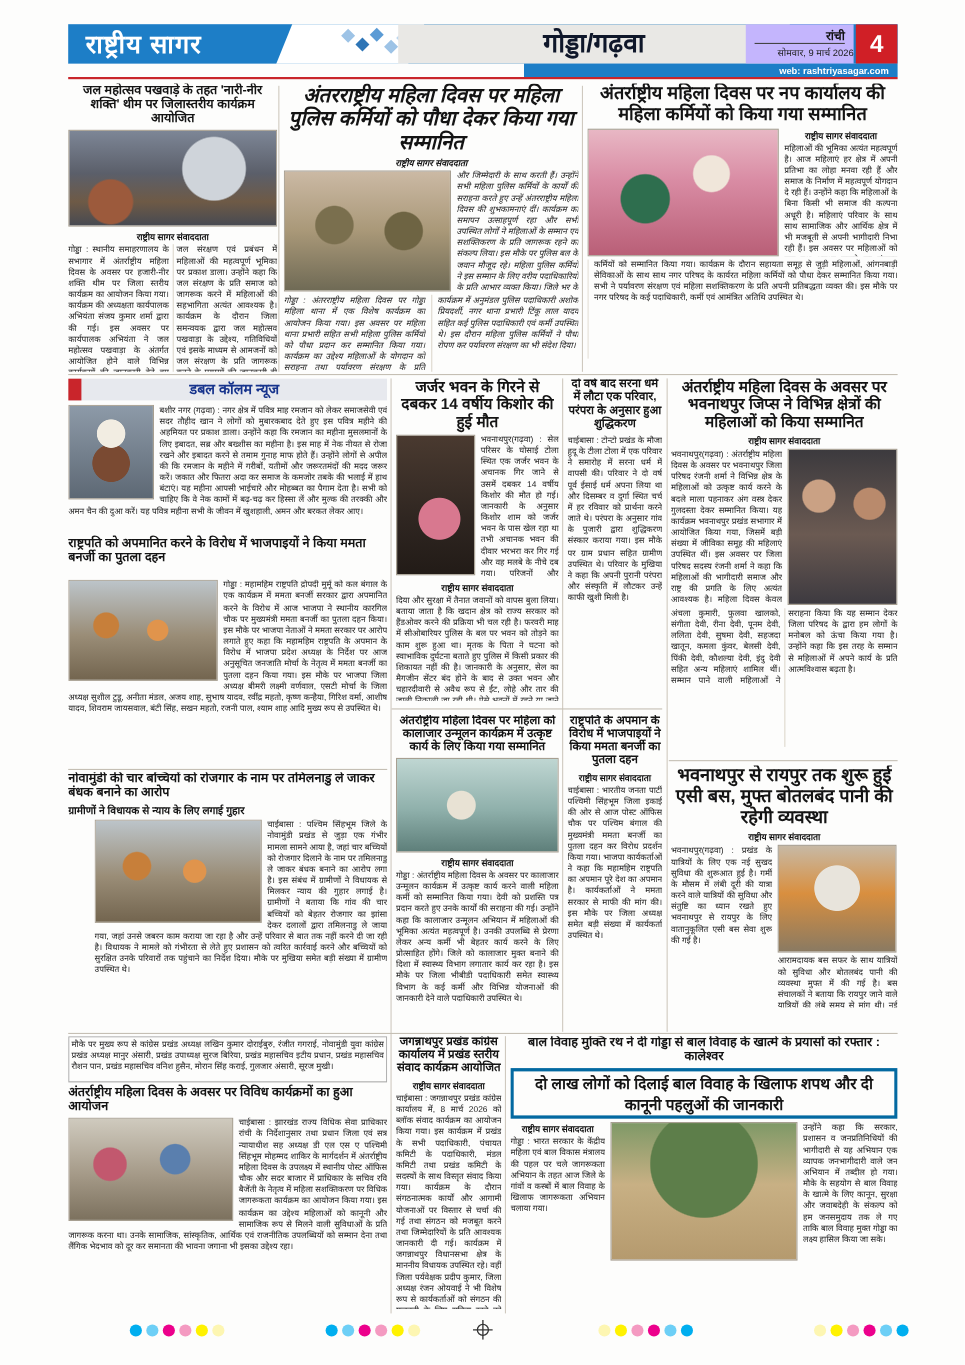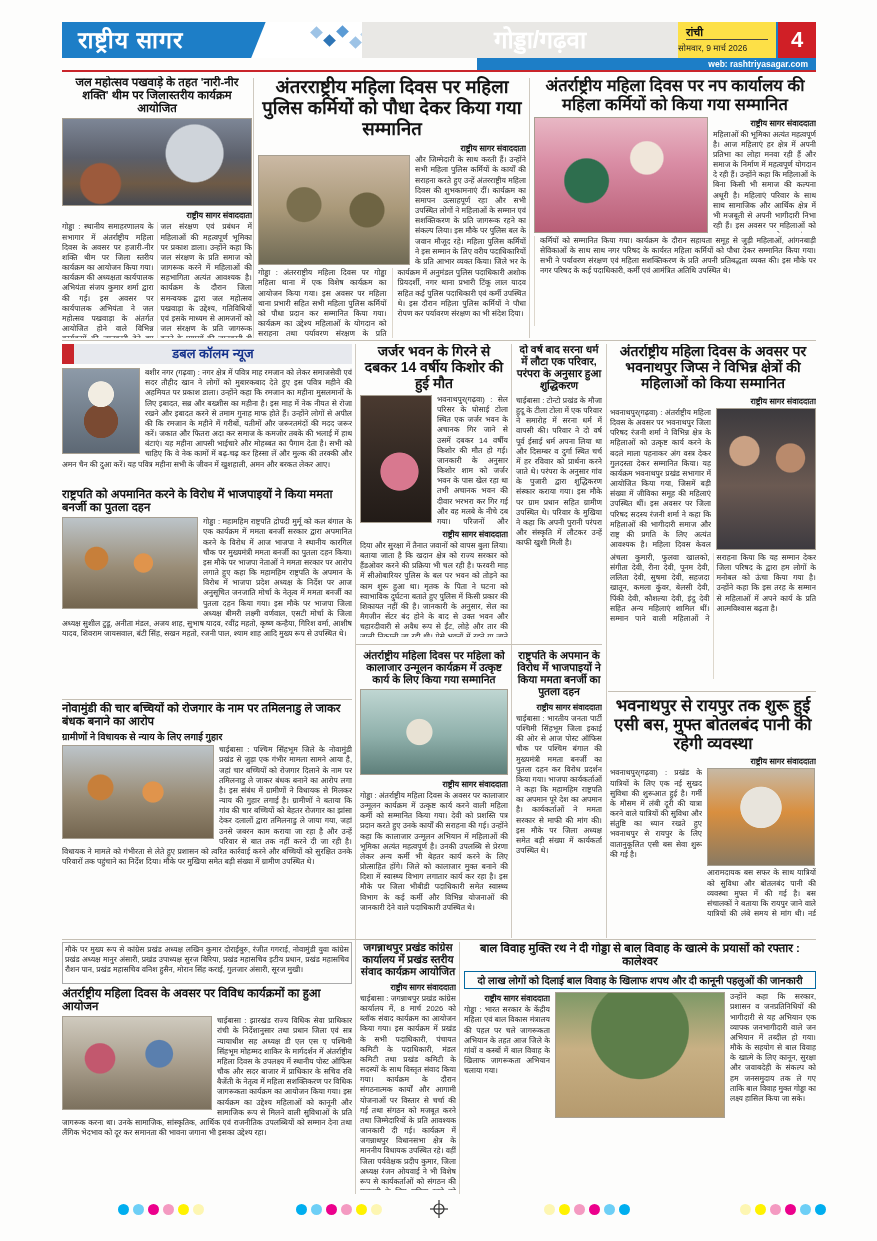--- a/index.html
+++ b/index.html
@@ -6,49 +6,49 @@
   .page{position:relative;width:877px;height:1241px;background:#fdfdfc;overflow:hidden;
         font-family:"Liberation Sans","DejaVu Sans",sans-serif;color:#1f1f1f;}
   .abs{position:absolute;}
   
   .mast{position:absolute;left:62px;top:22px;width:754px;height:36px;background:#1d7ec7;overflow:hidden;}
   .mast-title{position:absolute;left:16px;top:0;height:36px;line-height:36px;color:#fff;
               font-size:23px;font-weight:bold;letter-spacing:1px;}
   .mast-wedge{position:absolute;left:196px;top:-4px;width:120px;height:46px;background:#fff;transform:skewX(-22deg);}
   .mast-mid{position:absolute;left:300px;top:0;width:356px;height:36px;background:#e9e8e5;}
   .mast-section{position:absolute;left:300px;top:0;width:356px;height:36px;line-height:36px;text-align:center;
-                color:#ffffff;font-size:24px;font-weight:bold;}
-  .mast-right{position:absolute;right:40px;top:0;width:98px;height:36px;background:#fde047;text-align:left;}
+                color:#0f172a;font-size:24px;font-weight:bold;}
+  .mast-right{position:absolute;right:40px;top:0;width:98px;height:36px;background:#c4b5fd;text-align:right;}
   .mast-city{font-size:11px;font-weight:bold;color:#111;border-bottom:1px solid #444;display:block;margin:2px 8px 0;}
   .mast-date{font-size:8.5px;color:#222;display:block;margin-top:2px;}
   .pagebox{position:absolute;right:0;top:0;width:38px;height:36px;background:#d01f26;color:#fff;
            font-size:22px;font-weight:bold;text-align:center;line-height:36px;}
   .dia{position:absolute;width:9px;height:9px;transform:rotate(45deg);}
   .rule-red{position:absolute;left:62px;top:70px;width:754px;height:2px;background:#c9252b;}
   .webstrip{position:absolute;left:62px;top:58px;width:754px;height:12px;
             background:linear-gradient(to right,#fdfdfc 55%,#1d7ec7 55%);}
   .webstrip span{position:absolute;right:8px;top:0;color:#fff;font-size:8.5px;line-height:12px;font-weight:bold;}
   
   .vsep{position:absolute;width:1px;background:#cfc9bf;}
   .hsep{position:absolute;height:1px;background:#c5bfb4;}
   
   .art{position:absolute;overflow:hidden;}
   .hl{font-weight:bold;color:#141414;text-align:center;line-height:1.14;}
   .hl-xl{font-size:18.5px;}
   .hl-lg{font-size:16.5px;}
   .hl-md{font-size:14px;}
   .hl-sm{font-size:11.5px;}
   .hl-xs{font-size:10.5px;}
-  .byline{font-size:8px;font-weight:bold;text-align:right;margin:3px 0 2px;color:#111;}
+  .byline{font-size:8px;font-weight:bold;text-align:center;margin:3px 0 2px;color:#111;}
   .bd{font-size:7.6px;line-height:1.34;text-align:justify;color:#222;}
   .c2{column-count:2;column-gap:7px;column-rule:1px solid #ddd7cc;}
   .c3{column-count:3;column-gap:7px;column-rule:1px solid #ddd7cc;}
   .row{display:flex;gap:5px;}
   .subhead{font-size:9.5px;font-weight:bold;color:#141414;margin:2px 0;}
-  .boxhead{border:1px solid #0369a1;padding:1px 4px;font-size:10px;font-weight:bold;text-align:center;color:#141414;margin:3px 0;}
+  .boxhead{border:3px solid #0369a1;padding:1px 4px;font-size:14px;font-weight:bold;text-align:center;color:#141414;margin:3px 0;}
   .dcn{height:20px;background:#e7e9ee;border-left:12px solid #c9252b;color:#16338c;
        font-weight:bold;font-size:13px;line-height:20px;text-align:center;margin-bottom:4px;}
   
   .photo{border:1px solid #a79f91;background:#888;}
   .ph-l{float:left;margin:0 5px 2px 0;}
   .p-conf{background:radial-gradient(circle at 20% 75%,#9c5a3c 0 12%,transparent 13%),radial-gradient(circle at 70% 40%,#cfd4da 0 20%,transparent 21%),linear-gradient(180deg,#7d8696 0%,#5b5f6a 45%,#6e5a46 75%,#474a52 100%);}
   .p-police{background:radial-gradient(circle at 30% 45%,#7a6f4e 0 14%,transparent 15%),radial-gradient(circle at 72% 50%,#6e6443 0 14%,transparent 15%),linear-gradient(180deg,#cbb9a4 0%,#a99878 50%,#6f6a55 100%);}
   .p-banner{background:radial-gradient(circle at 65% 35%,#f0e6da 0 12%,transparent 13%),radial-gradient(circle at 30% 55%,#2e6e4e 0 16%,transparent 17%),linear-gradient(180deg,#e8b7c4 0%,#d98ca4 40%,#b95f77 100%);}
   .p-port{background:radial-gradient(circle at 50% 30%,#f2ede2 0 18%,transparent 19%),radial-gradient(circle at 50% 62%,#7a4a32 0 26%,transparent 27%),linear-gradient(180deg,#8d9aa8 0%,#5d6874 100%);}
   .p-crowd{background:radial-gradient(circle at 25% 45%,#c77f3a 0 10%,transparent 11%),radial-gradient(circle at 60% 50%,#e0944c 0 10%,transparent 11%),linear-gradient(180deg,#bcc4c9 0%,#9a8d77 55%,#73654f 100%);}
@@ -102,21 +102,21 @@
   <div class="hsep" style="left:608px;top:691px;width:208px;"></div>
   <div class="hsep" style="left:62px;top:939px;width:754px;"></div>
 
   <div class="art" style="left:62px;top:76px;width:190px;height:262px;">
     <div class="hl hl-sm">जल महोत्सव पखवाड़े के तहत 'नारी-नीर शक्ति' थीम पर जिलास्तरीय कार्यक्रम आयोजित</div>
     <div class="photo p-conf" style="width:188px;height:86px;margin:3px 0;"></div>
     <div class="byline">राष्ट्रीय सागर संवाददाता</div>
     <div class="bd c2" style="height:132px;">गोड्डा : स्थानीय समाहरणालय के सभागार में अंतर्राष्ट्रीय महिला दिवस के अवसर पर हजारी-नीर शक्ति थीम पर जिला स्तरीय कार्यक्रम का आयोजन किया गया। कार्यक्रम की अध्यक्षता कार्यपालक अभियंता संजय कुमार शर्मा द्वारा की गई। इस अवसर पर कार्यपालक अभियंता ने जल महोत्सव पखवाड़ा के अंतर्गत आयोजित होने वाले विभिन्न कार्यक्रमों की जानकारी देते हुए जल संरक्षण एवं प्रबंधन में महिलाओं की महत्वपूर्ण भूमिका पर प्रकाश डाला। उन्होंने कहा कि जल संरक्षण के प्रति समाज को जागरूक करने में महिलाओं की सहभागिता अत्यंत आवश्यक है। कार्यक्रम के दौरान जिला समन्वयक द्वारा जल महोत्सव पखवाड़ा के उद्देश्य, गतिविधियों एवं इसके माध्यम से आमजनों को जल संरक्षण के प्रति जागरूक करने के प्रयासों की जानकारी दी गई। इस कार्यक्रम में जिला एवं प्रखंड स्तरीय टीम के सदस्यों के साथ-साथ सभी मास्टर जलसहिया उपस्थित रहीं तथा जल संरक्षण के संदेश को जन-जन तक पहुँचाने का संकल्प लिया।</div>
   </div>
 
-  <div class="art" style="left:258px;top:76px;width:268px;height:262px;">
+  <div class="art" style="left:258px;top:76px;width:268px;height:262px;font-style:italic;">
     <div class="hl hl-xl">अंतरराष्ट्रीय महिला दिवस पर महिला पुलिस कर्मियों को पौधा देकर किया गया सम्मानित</div>
     <div class="byline">राष्ट्रीय सागर संवाददाता</div>
     <div class="row" style="height:110px;">
       <div class="photo p-police" style="width:150px;height:108px;flex:none;"></div>
       <div class="bd" style="flex:1;overflow:hidden;">और जिम्मेदारी के साथ करती हैं। उन्होंने सभी महिला पुलिस कर्मियों के कार्यों की सराहना करते हुए उन्हें अंतरराष्ट्रीय महिला दिवस की शुभकामनाएं दीं। कार्यक्रम का समापन उत्साहपूर्ण रहा और सभी उपस्थित लोगों ने महिलाओं के सम्मान एवं सशक्तिकरण के प्रति जागरूक रहने का संकल्प लिया। इस मौके पर पुलिस बल के जवान मौजूद रहे। महिला पुलिस कर्मियों ने इस सम्मान के लिए वरीय पदाधिकारियों के प्रति आभार व्यक्त किया। जिले भर के थानों में भी महिला दिवस को लेकर विविध कार्यक्रम आयोजित किए गए।</div>
     </div>
     <div class="row" style="height:86px;margin-top:3px;">
       <div class="bd" style="flex:1;overflow:hidden;">गोड्डा : अंतरराष्ट्रीय महिला दिवस पर गोड्डा महिला थाना में एक विशेष कार्यक्रम का आयोजन किया गया। इस अवसर पर महिला थाना प्रभारी सहित सभी महिला पुलिस कर्मियों को पौधा प्रदान कर सम्मानित किया गया। कार्यक्रम का उद्देश्य महिलाओं के योगदान को सराहना तथा पर्यावरण संरक्षण के प्रति जागरूकता फैलाना था।</div>
       <div class="bd" style="flex:1;overflow:hidden;border-left:1px solid #ddd7cc;padding-left:5px;">कार्यक्रम में अनुमंडल पुलिस पदाधिकारी अशोक प्रियदर्शी, नगर थाना प्रभारी टिंकू लाल यादव सहित कई पुलिस पदाधिकारी एवं कर्मी उपस्थित थे। इस दौरान महिला पुलिस कर्मियों ने पौधा रोपण कर पर्यावरण संरक्षण का भी संदेश दिया।</div>
     </div>
@@ -139,21 +139,21 @@
   <div class="art" style="left:62px;top:344px;width:290px;height:352px;">
     <div class="dcn">डबल कॉलम न्यूज</div>
     <div>
       <div style="margin-top:3px;overflow:hidden;height:120px;">
         <div class="photo p-port ph-l" style="width:76px;height:84px;"></div>
         <div class="bd">बशीर नगर (गढ़वा) : नगर क्षेत्र में पवित्र माह रमजान को लेकर समाजसेवी एवं सदर तौहीद खान ने लोगों को मुबारकबाद देते हुए इस पवित्र महीने की अहमियत पर प्रकाश डाला। उन्होंने कहा कि रमजान का महीना मुसलमानों के लिए इबादत, सब्र और बख्शीस का महीना है। इस माह में नेक नीयत से रोजा रखने और इबादत करने से तमाम गुनाह माफ होते हैं। उन्होंने लोगों से अपील की कि रमजान के महीने में गरीबों, यतीमों और जरूरतमंदों की मदद जरूर करें। जकात और फितरा अदा कर समाज के कमजोर तबके की भलाई में हाथ बंटाएं। यह महीना आपसी भाईचारे और मोहब्बत का पैगाम देता है। सभी को चाहिए कि वे नेक कामों में बढ़-चढ़ कर हिस्सा लें और मुल्क की तरक्की और अमन चैन की दुआ करें। यह पवित्र महीना सभी के जीवन में खुशहाली, अमन और बरकत लेकर आए।</div>
       </div>
     </div>
     <div>
       <div class="hl hl-sm" style="text-align:left;">राष्ट्रपति को अपमानित करने के विरोध में भाजपाइयों ने किया ममता बनर्जी का पुतला दहन</div>
-      <div style="margin-top:3px;overflow:hidden;height:158px;">
+      <div style="margin-top:13px;overflow:hidden;height:158px;">
         <div class="photo p-crowd ph-l" style="width:134px;height:90px;"></div>
         <div class="bd">गोड्डा : महामहिम राष्ट्रपति द्रोपदी मुर्मू को कल बंगाल के एक कार्यक्रम में ममता बनर्जी सरकार द्वारा अपमानित करने के विरोध में आज भाजपा ने स्थानीय कारगिल चौक पर मुख्यमंत्री ममता बनर्जी का पुतला दहन किया। इस मौके पर भाजपा नेताओं ने ममता सरकार पर आरोप लगाते हुए कहा कि महामहिम राष्ट्रपति के अपमान के विरोध में भाजपा प्रदेश अध्यक्ष के निर्देश पर आज अनुसूचित जनजाति मोर्चा के नेतृत्व में ममता बनर्जी का पुतला दहन किया गया। इस मौके पर भाजपा जिला अध्यक्ष बीमरी लक्ष्मी वर्णवाल, एसटी मोर्चा के जिला अध्यक्ष सुशील टुडू, अनीता मंडल, अजय शाह, सुभाष यादव, रवींद्र महतो, कृष्ण कन्हैया, गिरिश वर्मा, आशीष यादव, शिवराम जायसवाल, बंटी सिंह, सखन महतो, रजनी पाल, श्याम शाह आदि मुख्य रूप से उपस्थित थे।</div>
       </div>
     </div>
   </div>
 
   <div class="art" style="left:360px;top:344px;width:148px;height:296px;">
     <div class="hl hl-md">जर्जर भवन के गिरने से दबकर 14 वर्षीय किशोर की हुई मौत</div>
     <div style="margin-top:3px;overflow:hidden;height:130px;">
       <div class="photo p-dark ph-l" style="width:70px;height:126px;"></div>
@@ -174,21 +174,21 @@
     <div class="row" style="height:142px;">
       <div class="bd" style="flex:1;overflow:hidden;">भवनाथपुर(गढ़वा) : अंतर्राष्ट्रीय महिला दिवस के अवसर पर भवनाथपुर जिला परिषद रंजनी शर्मा ने विभिन्न क्षेत्र के महिलाओं को उत्कृष्ट कार्य करने के बदले माला पहनाकर अंग वस्त्र देकर गुलदस्ता देकर सम्मानित किया। यह कार्यक्रम भवनाथपुर प्रखंड सभागार में आयोजित किया गया, जिसमें बड़ी संख्या में जीविका समूह की महिलाएं उपस्थित थीं। इस अवसर पर जिला परिषद सदस्य रंजनी शर्मा ने कहा कि महिलाओं की भागीदारी समाज और राष्ट्र की प्रगति के लिए अत्यंत आवश्यक है। महिला दिवस केवल एक उत्सव नहीं, बल्कि महिलाओं के अधिकारों और उनके सम्मान को सुरक्षित करने का संकल्प है।</div>
       <div class="photo p-two" style="width:98px;height:140px;flex:none;"></div>
     </div>
     <div class="bd c2" style="height:126px;margin-top:3px;">अंचला कुमारी, फुलवा खालको, संगीता देवी, रीना देवी, पूनम देवी, ललिता देवी, सुषमा देवी, सहजदा खातून, कमला कुंवर, बेलसी देवी, पिंकी देवी, कौशल्या देवी, इंदु देवी सहित अन्य महिलाएं शामिल थीं। सम्मान पाने वाली महिलाओं ने सराहना किया कि यह सम्मान देकर जिला परिषद के द्वारा हम लोगों के मनोबल को ऊंचा किया गया है। उन्होंने कहा कि इस तरह के सम्मान से महिलाओं में अपने कार्य के प्रति आत्मविश्वास बढ़ता है।</div>
   </div>
 
   <div class="art" style="left:62px;top:702px;width:290px;height:234px;">
     <div class="hl hl-sm" style="text-align:left;">नोवामुंडी की चार बच्चियों को रोजगार के नाम पर तमिलनाडु ले जाकर बंधक बनाने का आरोप</div>
     <div class="subhead">ग्रामीणों ने विधायक से न्याय के लिए लगाई गुहार</div>
-    <div style="overflow:hidden;height:180px;">
+    <div style="overflow:hidden;height:180px;margin-left:24px;">
       <div class="photo p-crowd ph-l" style="width:150px;height:92px;"></div>
       <div class="bd">चाईबासा : पश्चिम सिंहभूम जिले के नोवामुंडी प्रखंड से जुड़ा एक गंभीर मामला सामने आया है, जहां चार बच्चियों को रोजगार दिलाने के नाम पर तमिलनाडु ले जाकर बंधक बनाने का आरोप लगा है। इस संबंध में ग्रामीणों ने विधायक से मिलकर न्याय की गुहार लगाई है। ग्रामीणों ने बताया कि गांव की चार बच्चियों को बेहतर रोजगार का झांसा देकर दलालों द्वारा तमिलनाडु ले जाया गया, जहां उनसे जबरन काम कराया जा रहा है और उन्हें परिवार से बात तक नहीं करने दी जा रही है। विधायक ने मामले को गंभीरता से लेते हुए प्रशासन को त्वरित कार्रवाई करने और बच्चियों को सुरक्षित उनके परिवारों तक पहुंचाने का निर्देश दिया। मौके पर मुखिया समेत बड़ी संख्या में ग्रामीण उपस्थित थे।</div>
     </div>
   </div>
 
   <div class="art" style="left:360px;top:650px;width:148px;height:286px;">
     <div class="hl hl-xs">अंतर्राष्ट्रीय महिला दिवस पर महिला को कालाजार उन्मूलन कार्यक्रम में उत्कृष्ट कार्य के लिए किया गया सम्मानित</div>
     <div class="photo p-office" style="width:146px;height:84px;margin:3px 0;"></div>
     <div class="byline">राष्ट्रीय सागर संवाददाता</div>
     <div class="bd" style="height:138px;overflow:hidden;">गोड्डा : अंतर्राष्ट्रीय महिला दिवस के अवसर पर कालाजार उन्मूलन कार्यक्रम में उत्कृष्ट कार्य करने वाली महिला कर्मी को सम्मानित किया गया। देवी को प्रशस्ति पत्र प्रदान करते हुए उनके कार्यों की सराहना की गई। उन्होंने कहा कि कालाजार उन्मूलन अभियान में महिलाओं की भूमिका अत्यंत महत्वपूर्ण है। उनकी उपलब्धि से प्रेरणा लेकर अन्य कर्मी भी बेहतर कार्य करने के लिए प्रोत्साहित होंगे। जिले को कालाजार मुक्त बनाने की दिशा में स्वास्थ्य विभाग लगातार कार्य कर रहा है। इस मौके पर जिला भीबीडी पदाधिकारी समेत स्वास्थ्य विभाग के कई कर्मी और विभिन्न योजनाओं की जानकारी देने वाले पदाधिकारी उपस्थित थे।</div>

